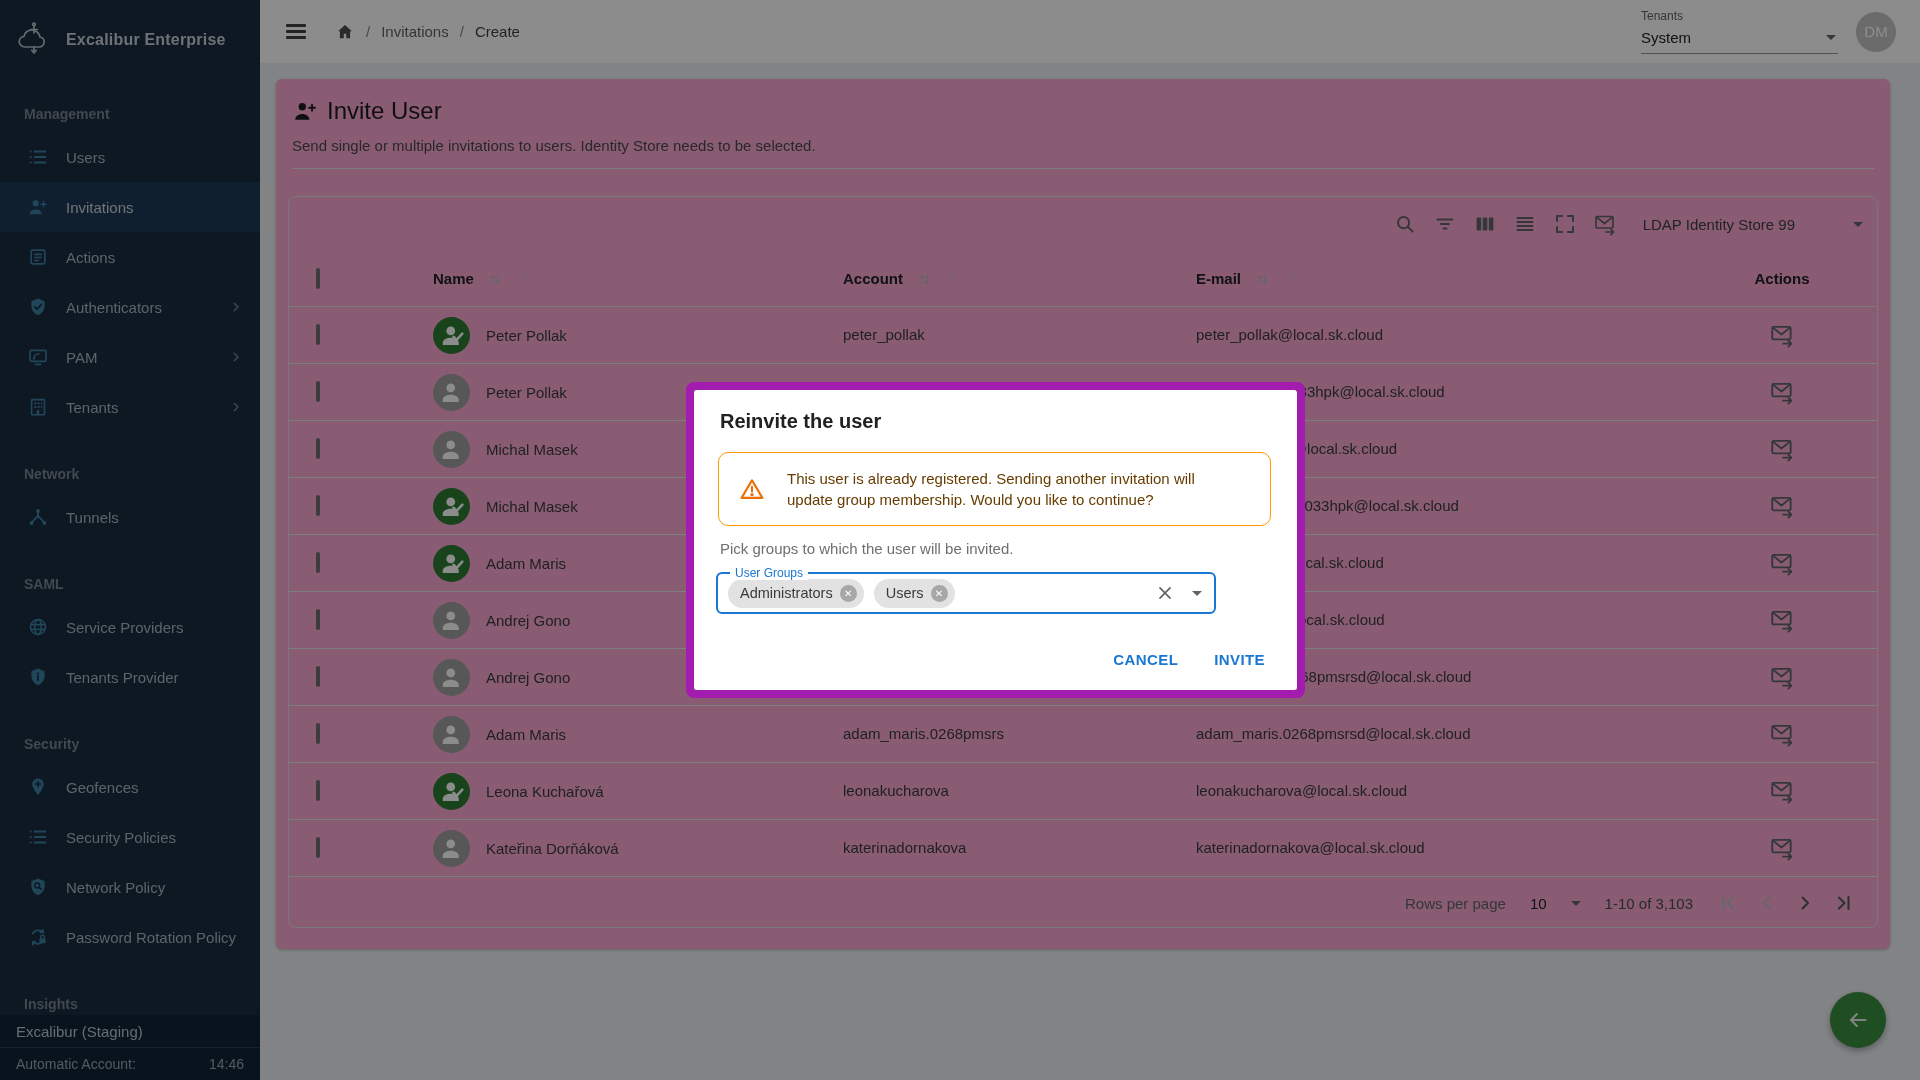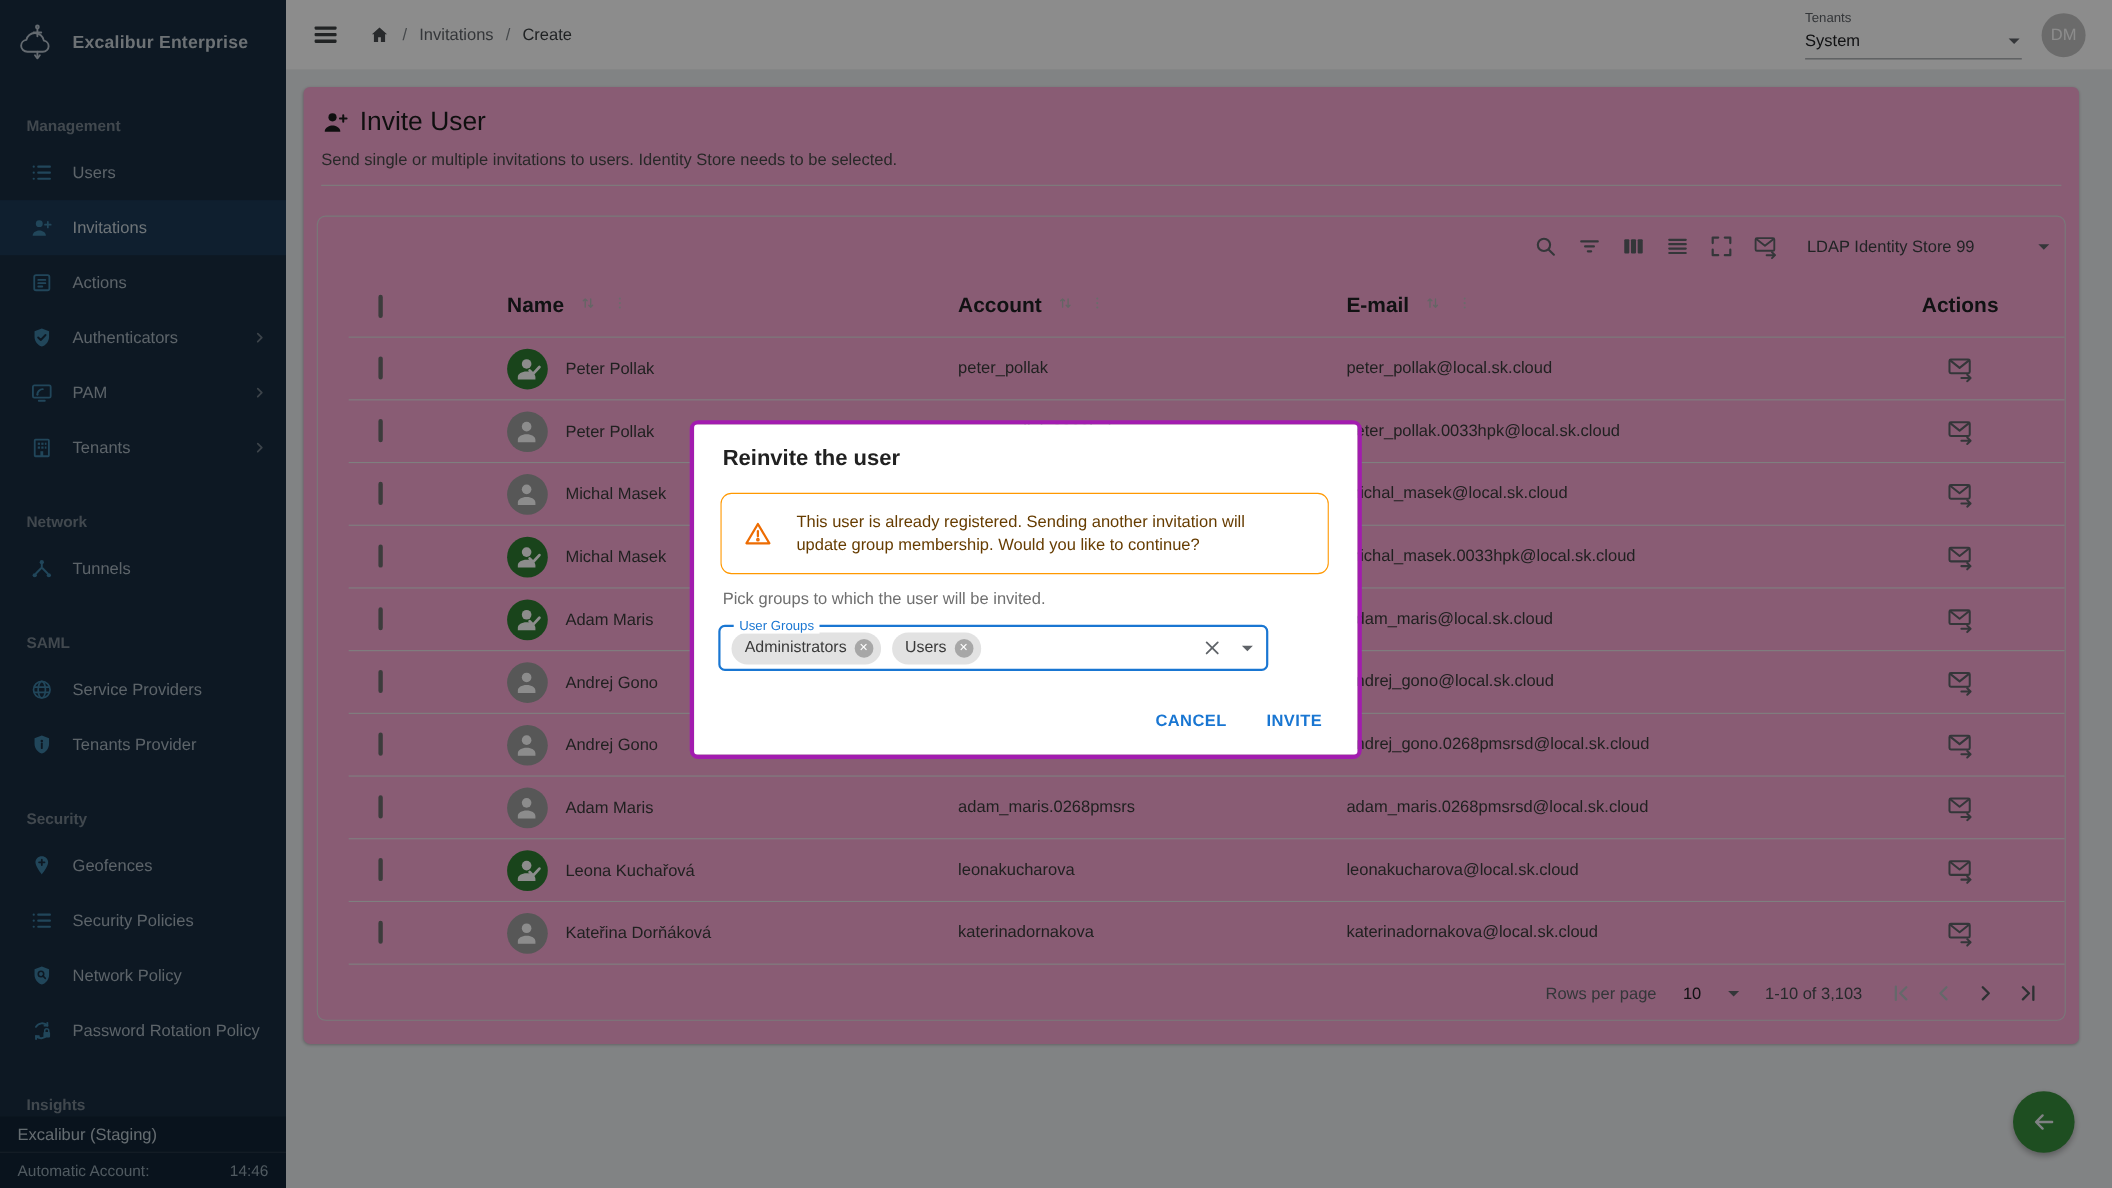--- a/index.html
+++ b/index.html
@@ -53,31 +53,31 @@
   
   .card { position:absolute; left:16px; top:79px; width:1614px; height:870px; background:#f9a8d4; border-radius:6px; box-shadow:0 1px 3px rgba(0,0,0,.25); }
   .card-head { padding:18px 16px 0 16px; }
   .title-row { display:flex; align-items:center; gap:9px; }
   .title-row .title-ic { width:26px; height:26px; color:#1d1d1d; }
   .title-row .title-ic svg { width:26px; height:26px; display:block; }
   .page-title { font-size:24px; font-weight:500; color:#1d1d1d; }
   .page-sub { margin-top:12px; font-size:15px; color:#4a4a4a; }
   .card-div { margin-top:14px; border-top:1px solid #e3e3e3; }
 
-  .tbl { position:absolute; left:12px; top:117px; width:1590px; height:732px; border:1px solid #dcdcdc; border-radius:8px; overflow:hidden;padding-left:28px; }
+  .tbl { position:absolute; left:12px; top:117px; width:1590px; height:732px; border:1px solid #dcdcdc; border-radius:8px; overflow:hidden; }
   .tbl-toolbar { height:54px; display:flex; align-items:center; justify-content:flex-end; padding-right:14px; gap:16px; }
   .icon-btn { width:24px; height:24px; color:#5f6368; cursor:pointer; display:flex; align-items:center; justify-content:center; }
   .icon-btn svg { width:24px; height:24px; display:block; }
   .store-select { display:flex; align-items:center; margin-left:10px; cursor:pointer; }
   .store-select .store-txt { font-size:15px; color:#3c4043; }
   .store-select .caret { margin-left:58px; }
 
   .thead, .trow { display:grid; grid-template-columns:144px 410px 353px 1fr 190px; align-items:center; }
   .thead { height:56px; border-bottom:1px solid #e0e0e0; }
-  .thead .hcell { display:flex; align-items:flex-start; gap:14px; font-size:19px; font-weight:700; color:#202124; }
+  .thead .hcell { display:flex; align-items:flex-end; gap:14px; font-size:15px; font-weight:700; color:#202124; }
   .sort-ic { width:15px; height:15px; color:#b8b8b8; cursor:pointer; }
   .sort-ic svg, .kebab-ic svg { width:15px; height:15px; display:block; }
   .kebab-ic { width:15px; height:15px; color:#c4c4c4; cursor:pointer; }
   .cb { width:18px; height:18px; border:2px solid #6e6e6e; border-radius:2px; margin-left:27px; cursor:pointer; background:transparent; }
   .trow { height:57px; border-bottom:1px solid #e8e8e8; }
   .c-name { display:flex; align-items:center; }
   .avatar { width:37px; height:37px; border-radius:50%; flex:0 0 auto; display:flex; align-items:center; justify-content:center; }
   .avatar svg { width:30px; height:30px; display:block; }
   .avatar[data-state="unregistered"] { background:#9e9e9e; }
   .avatar[data-state="registered"] { background:#2e7d32; }
@@ -98,21 +98,21 @@
   .pg-btn { width:24px; height:24px; cursor:pointer; }
   .pg-btn svg { width:24px; height:24px; display:block; }
   .pg-btn.disabled { color:#b9bdc1; }
   .pg-btn.enabled { color:#55595d; }
 
   .fab { position:absolute; left:1570px; top:992px; width:56px; height:56px; border-radius:50%; background:#388e3c; box-shadow:0 3px 6px rgba(0,0,0,.3); display:flex; align-items:center; justify-content:center; cursor:pointer; z-index:5; }
   .fab svg { width:26px; height:26px; display:block; color:#e8ecee; }
 
   
   .backdrop { position:absolute; inset:0; background:rgba(0,0,0,.45); z-index:40; }
-  .modal-frame { position:absolute; left:627px; top:382px; z-index:50; border:4px solid #a21caf; border-radius:8px; }
+  .modal-frame { position:absolute; left:686px; top:382px; z-index:50; border:8px solid #a21caf; border-radius:8px; }
   .modal { width:603px; height:300px; background:#fff; border-radius:3px; position:relative; }
   .modal-title { position:absolute; left:26px; top:20px; font-size:20px; font-weight:600; color:#212121; }
   .warn-box { position:absolute; left:24px; top:62px; width:553px; height:74px; border:1px solid #ff9800; border-radius:10px; display:flex; align-items:center; }
   .warn-ic { width:26px; height:26px; margin-left:20px; flex:0 0 auto; color:#ed6c02; }
   .warn-ic svg { width:26px; height:26px; display:block; }
   .warn-txt { margin-left:22px; margin-right:26px; font-size:15px; line-height:21px; color:#663c00; }
   .pick-txt { position:absolute; left:26px; top:150px; font-size:15px; color:#6f6f6f; }
   .ug-field { position:absolute; left:22px; top:182px; width:500px; height:42px; border:2px solid #1976d2; border-radius:6px; display:flex; align-items:center; padding-left:10px; gap:10px; cursor:text; }
   .ug-label { position:absolute; left:12px; top:-8px; background:#fff; padding:0 5px; font-size:12px; color:#1976d2; }
   .chip { height:29px; background:#e2e2e2; border-radius:16px; display:flex; align-items:center; padding:0 7px 0 12px; gap:7px; }

